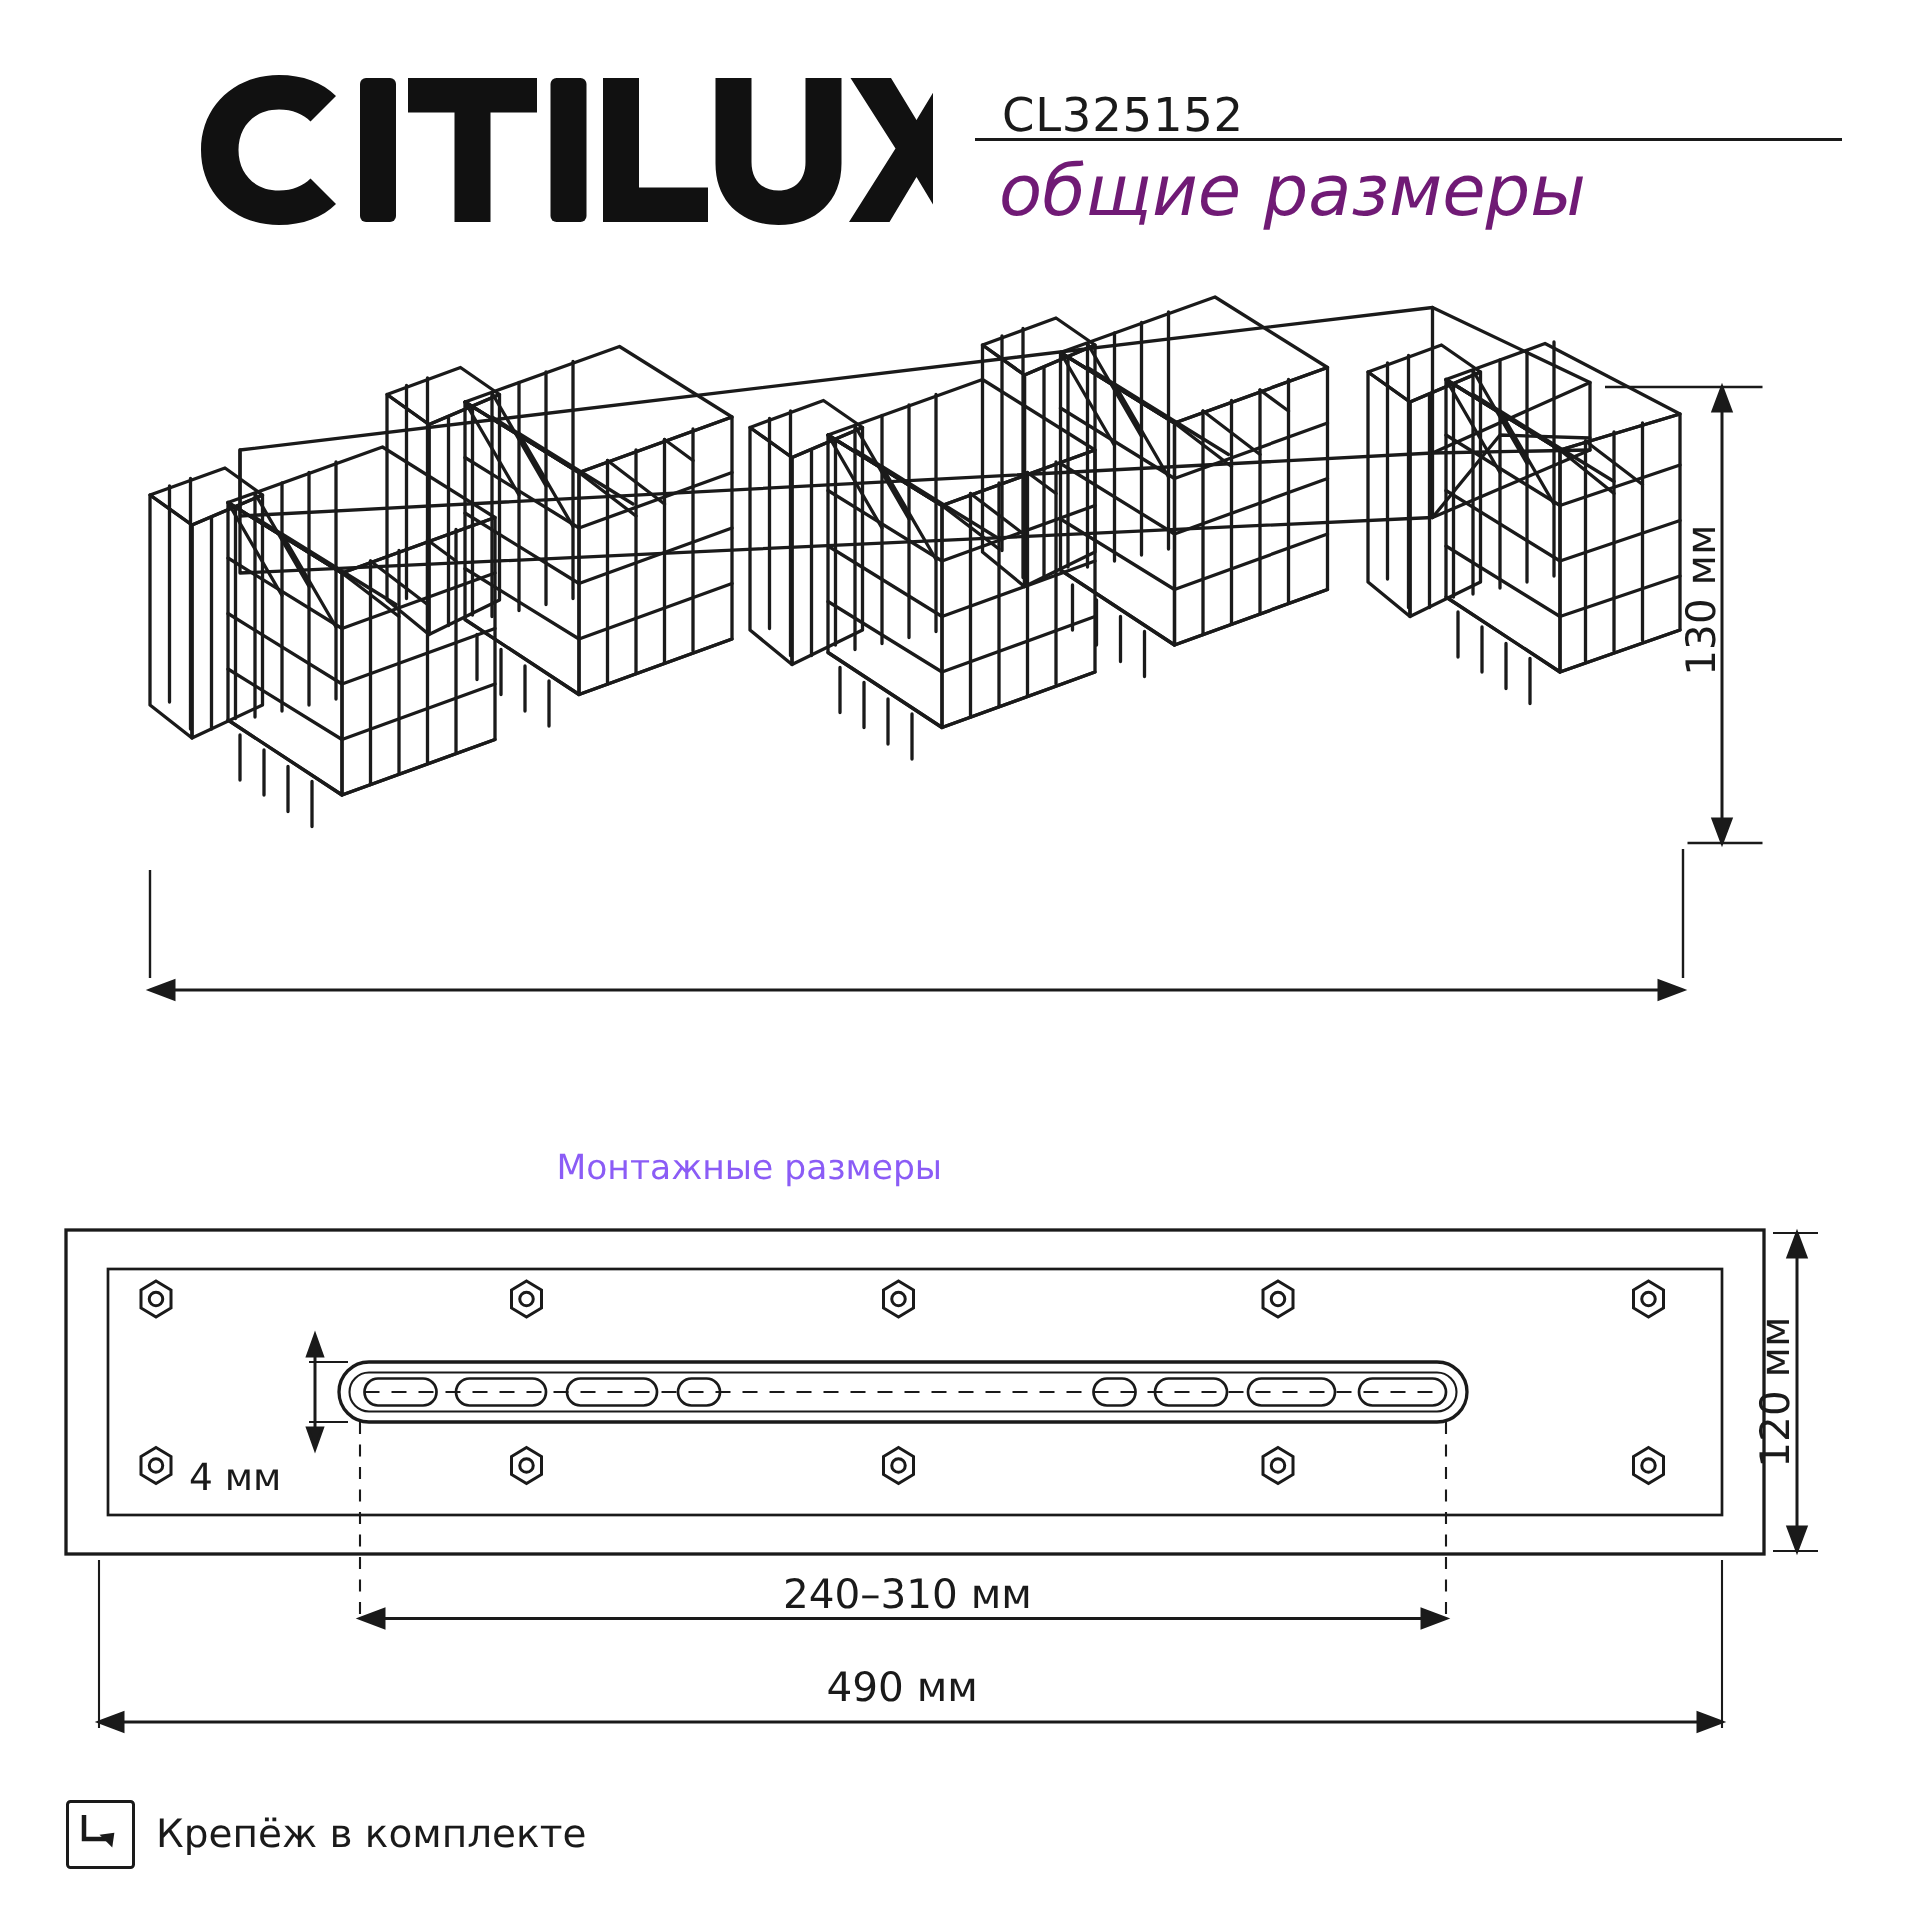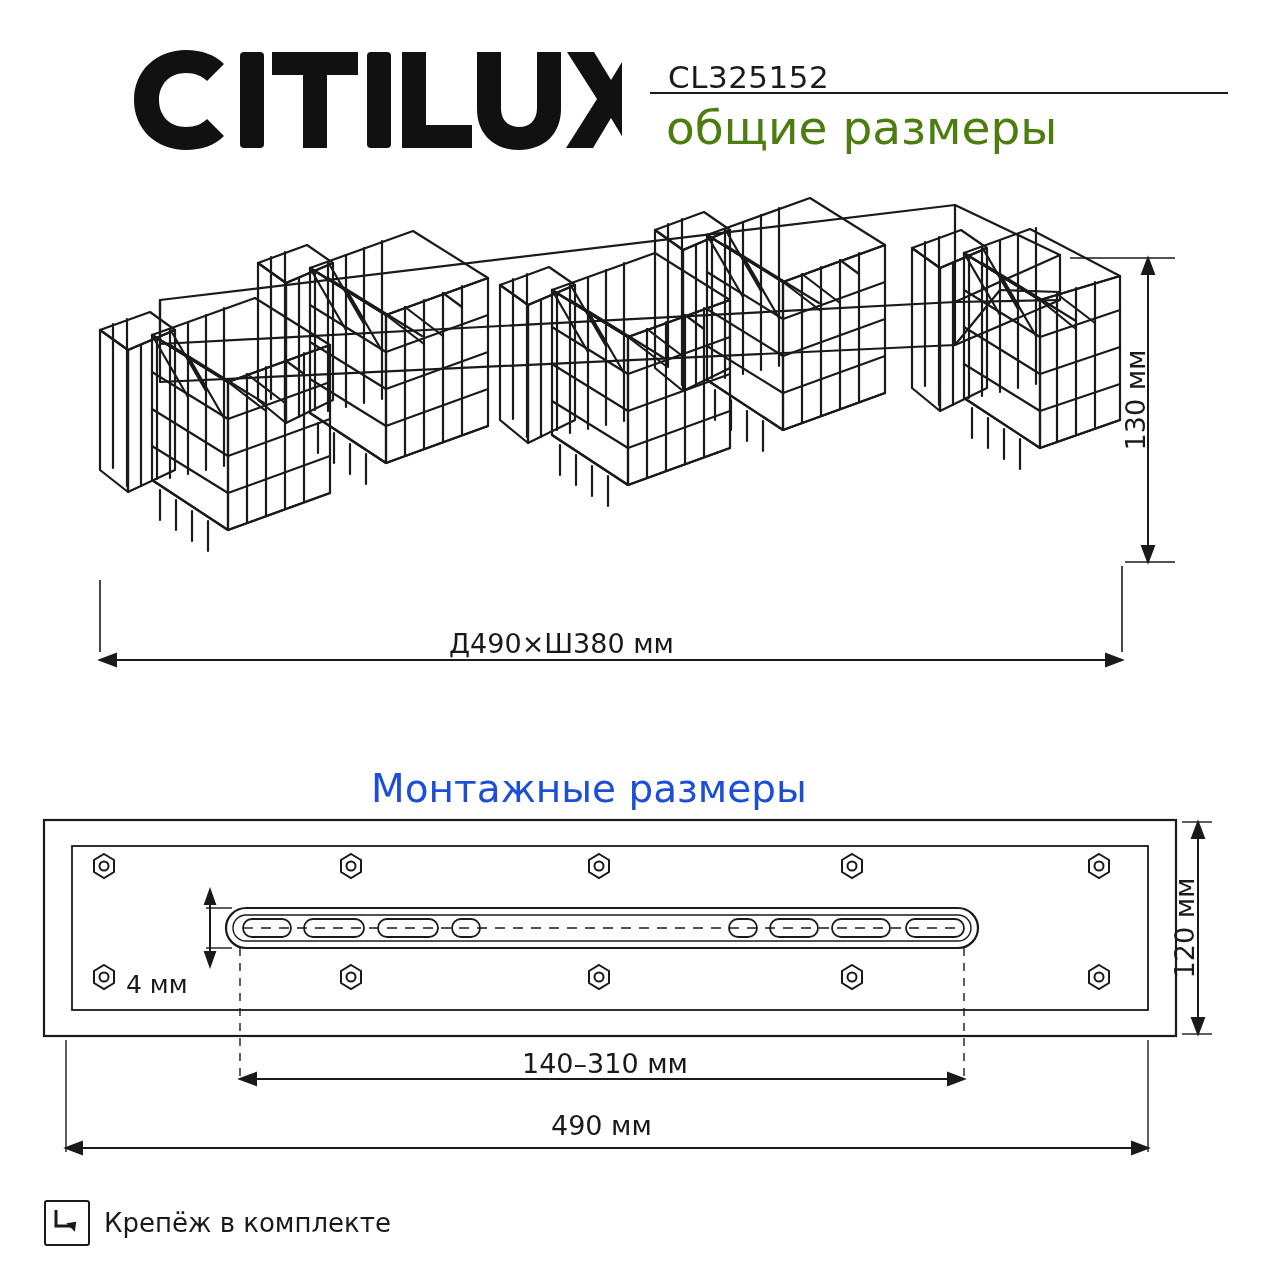--- a/index.html
+++ b/index.html
@@ -44,40 +44,41 @@
     top: 59px;
     font-size: 31px;
     letter-spacing: 0.5px;
     color: #1a1a1a;
   }
   .header-title {
     position: absolute;
     left: 666px;
     top: 100px;
     font-size: 47px;
-    color: #4d7c0f;
+    color: #701a75;
     letter-spacing: 0px;
+    font-style: italic;
   }
 
   
   .lbl {
     position: absolute;
     font-size: 27px;
     color: #1a1a1a;
     white-space: nowrap;
   }
   .lbl.small { font-size: 25px; margin-top: 13px; }
   .vert {
     transform-origin: 50% 50%;
     transform: rotate(-90deg);
   }
   .section-title {
     position: absolute;
-    font-size: 39px;
-    color: #1d4ed8;
+    font-size: 23px;
+    color: #8b5cf6;
     white-space: nowrap;
   }
 
   
   .footer {
     position: absolute;
     left: 44px;
     top: 1200px;
     display: flex;
     align-items: center;
@@ -269,21 +270,20 @@
       <line x1="100" y1="580" x2="100" y2="652" stroke-width="1.6"></line>
       <line x1="1122" y1="566" x2="1122" y2="652" stroke-width="1.6"></line>
       <line x1="108" y1="660" x2="1114" y2="660"></line>
       <polygon points="100,660 116,654 116,666"></polygon>
       <polygon points="1122,660 1106,654 1106,666"></polygon>
     </g>
   </svg>
 
   <div class="lbl vert" style="left:1135px; top:400px; width:160px; text-align:center; transform:translate(-50%,-50%) rotate(-90deg); position:absolute;">130 мм</div>
 
-  <div class="lbl" style="left:449px; top:628px;">Д490×Ш380 мм</div>
 
   <div class="section-title" style="left:371px; top:766px;">Монтажные размеры</div>
 
   <svg class="drawing" width="1280" height="1280">
     <g fill="none" stroke="#1a1a1a" stroke-width="2.2">
 
       <rect x="44" y="820" width="1132" height="216"></rect>
       <rect x="72" y="846" width="1076" height="164" stroke-width="1.8"></rect>
 
       <g stroke-width="2">
@@ -354,21 +354,21 @@
       <line x1="74" y1="1148" x2="1140" y2="1148"></line>
       <polygon points="66,1148 82,1142 82,1154"></polygon>
       <polygon points="1148,1148 1132,1142 1132,1154"></polygon>
     </g>
   </svg>
 
   <div class="lbl small" style="left:126px; top:957px;">4 мм</div>
 
   <div class="lbl vert" style="left:1184px; top:928px; width:150px; text-align:center; transform:translate(-50%,-50%) rotate(-90deg); position:absolute;">120 мм</div>
 
-  <div class="lbl" style="left:522px; top:1048px;">140–310 мм</div>
+  <div class="lbl" style="left:522px; top:1048px;">240–310 мм</div>
 
   <div class="lbl" style="left:551px; top:1110px;">490 мм</div>
 
   <div class="footer">
     <div class="footer-icon">
       <svg width="38" height="38" viewBox="0 0 38 38" aria-hidden="true">
         <path d="M10 8 L10 24 L26 24" fill="none" stroke="#1a1a1a" stroke-width="3"></path>
         <polygon points="26,18 32,26 20,26" fill="#1a1a1a" transform="rotate(45 26 24)"></polygon>
       </svg>
     </div>

